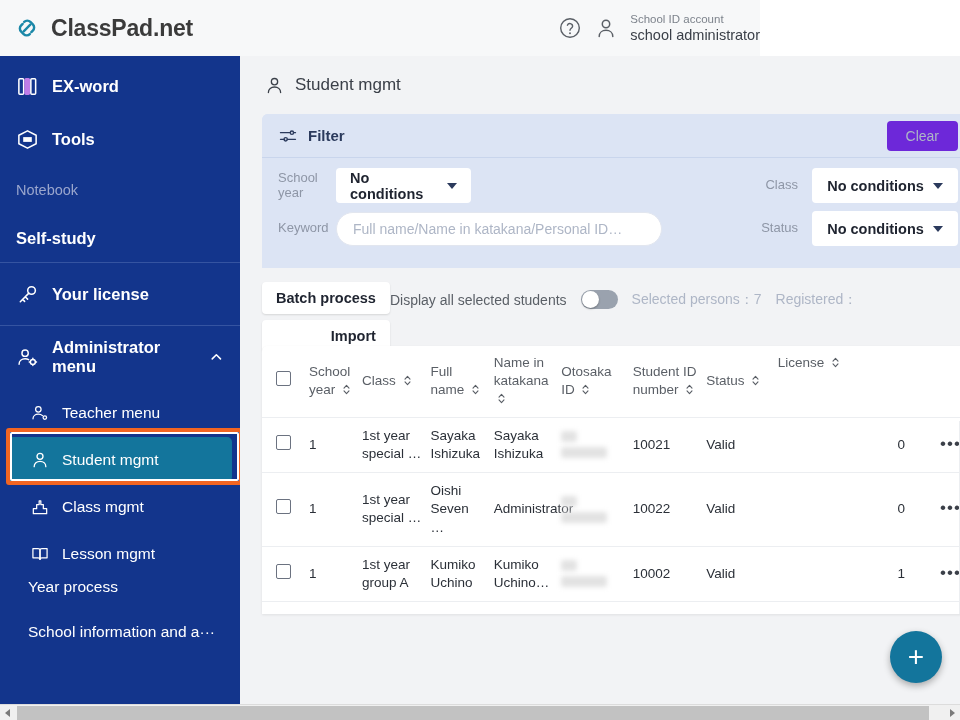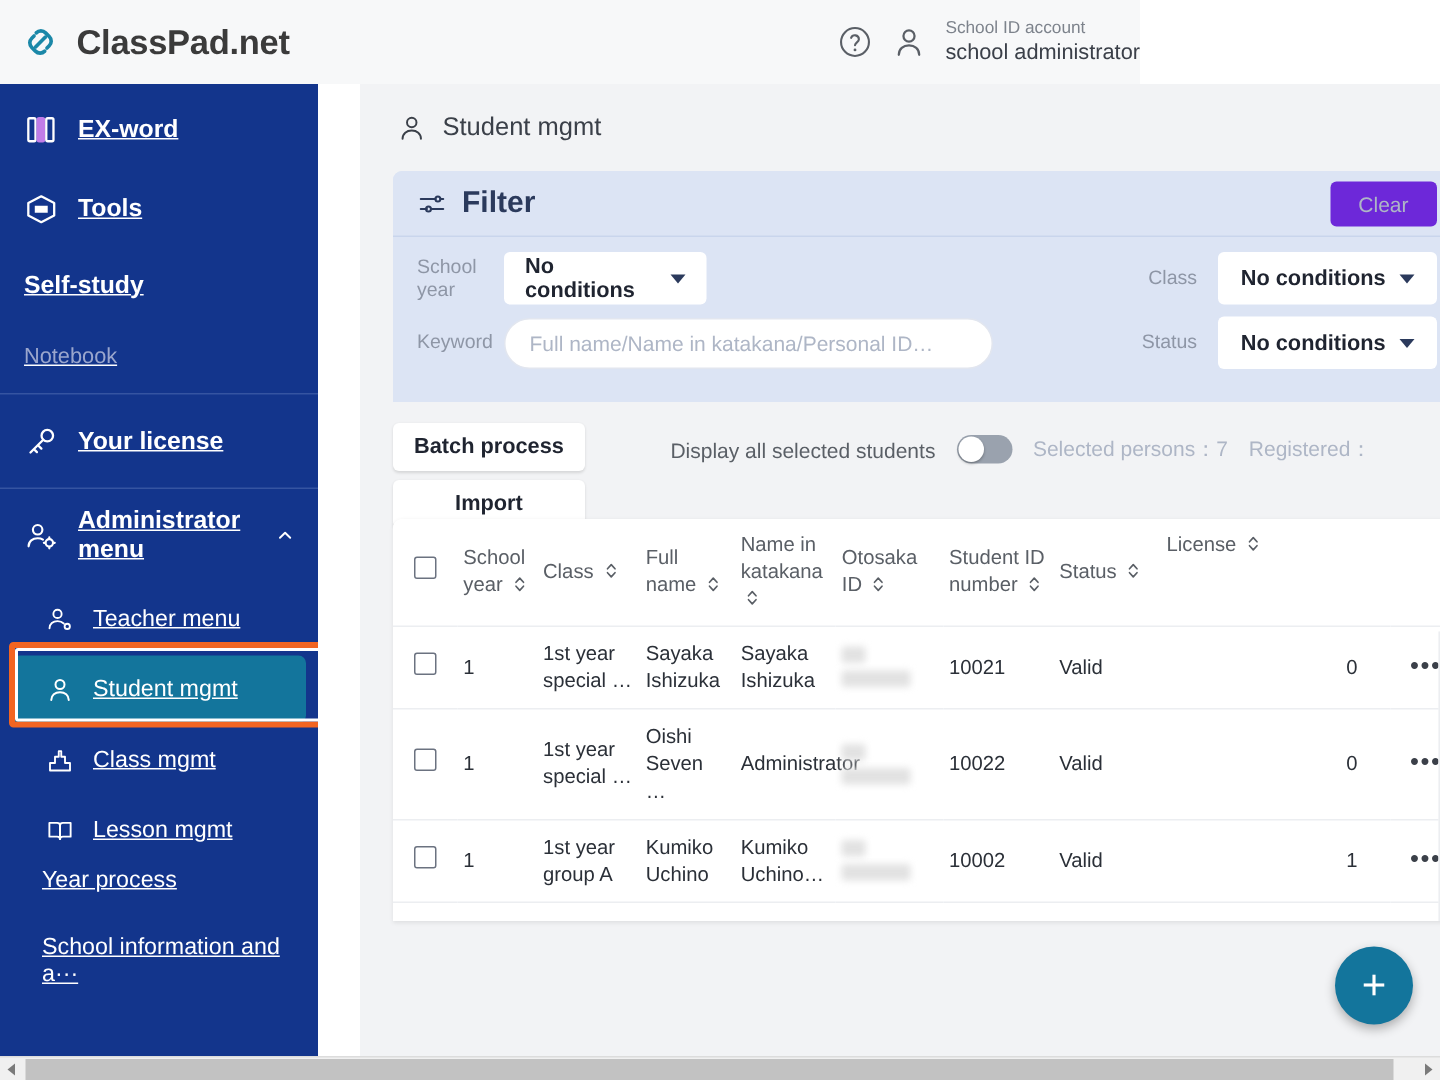--- a/index.html
+++ b/index.html
@@ -27,22 +27,22 @@
     gap: 12px;
   }
   .help-icon { width: 24px; height: 24px; color: #5a5f66; }
   .user-icon { width: 24px; height: 24px; color: #5a5f66; }
   .acct { line-height: 1.25; }
   .acct-small { font-size: 11.5px; color: #7d838c; }
   .acct-name { font-size: 14.5px; color: #3b4049; }
 
   
   .sidebar {
-    position: absolute; left: 0; top: 56px; width: 212px; height: 648px;
-    background: #13358c; color: #ffffff; overflow: hidden; text-decoration: underline;
+    position: absolute; left: 0; top: 56px; width: 240px; height: 648px;
+    background: #13358c; color: #ffffff; overflow: hidden;
   }
   .nav-item {
     display: flex; align-items: center; height: 53px;
     padding-left: 16px; gap: 13px; cursor: pointer;
   }
   .nav-item .ico { width: 23px; height: 23px; flex: 0 0 23px; color: #fff; }
   .nav-label { font-size: 16.5px; font-weight: bold; }
   .nav-label.plain { font-weight: bold; }
   .nav-label.muted { color: #9aa6cd; font-weight: normal; font-size: 14.5px; }
   .nav-sep { height: 1px; background: #3554a1; margin: 0; }
@@ -91,21 +91,21 @@
     margin: 0 0 0 22px; width: 712px; background: #dce4f4;
     border-radius: 6px 0 0 0; overflow: hidden;
   }
   .filter-head {
     height: 44px; display: flex; align-items: center;
     padding: 0 16px 0 16px; background: #dce4f4;
     border-bottom: 1px solid #c9d5ec;
   }
   .filter-head .ico { width: 20px; height: 20px; color: #2b3a5c; }
   .filter-title {
-    font-size: 20px; font-weight: bold; color: #2b3a5c; margin-left: 10px;
+    font-size: 15px; font-weight: bold; color: #2b3a5c; margin-left: 10px;
   }
   .clear-btn {
     margin-left: auto; background: #6d28d9; color: #aeb6c6;
     border: none; border-radius: 4px;
     font-size: 14px; padding: 7px 19px; font-family: inherit;
     cursor: default;
   }
   .filter-body { padding: 10px 16px 14px 16px; }
   .filter-row { display: flex; align-items: center; margin-bottom: 8px; }
   .f-label {
@@ -135,25 +135,25 @@
   
   .toolbar {
     display: flex; align-items: flex-start;
     padding: 14px 0 0 22px; height: 78px;
   }
   .btn-stack { display: flex; flex-direction: column; gap: 6px; }
   .wbtn {
     background: #fff; border: none; border-radius: 4px;
     font-size: 14.5px; font-weight: bold; color: #1f2430;
     padding: 8px 14px; font-family: inherit; cursor: pointer;
-    box-shadow: 0 1px 2px rgba(0,0,0,0.12); text-align: center;
+    box-shadow: 0 1px 2px rgba(0,0,0,0.12); text-align: right;
   }
   .toolbar-right {
     display: flex; align-items: center; gap: 14px;
-    margin-left: 57px; margin-top: 8px;
+    margin-top: 8px;
   }
   .tb-text { font-size: 14px; color: #5a5f66; white-space: nowrap; }
   .tb-text.grey { color: #aeb6c6; }
   .toggle {
     width: 37px; height: 19px; background: #9aa2ae;
     border-radius: 10px; position: relative; cursor: pointer;
   }
   .toggle .knob {
     position: absolute; left: 1px; top: 1px; width: 17px; height: 17px;
     border-radius: 50%; background: #fff;
@@ -272,25 +272,25 @@
 
     <div class="nav-item">
       <svg class="ico" viewBox="0 0 24 24" fill="none" stroke="#fff" stroke-width="1.6">
         <path d="M12 3 21 7.6v8.8L12 21 3 16.4V7.6z" stroke-linejoin="round"></path>
         <path d="M7.5 9.5h9v5h-9z" fill="#fff" stroke="none"></path>
       </svg>
       <span class="nav-label">Tools</span>
     </div>
 
     <div class="nav-item" style="height:48px;">
+      <span class="nav-label muted">Notebook</span>
+    </div>
+
+    <div class="nav-item" style="height:48px;">
       <span class="nav-label plain">Self-study</span>
-    </div>
-
-    <div class="nav-item" style="height:48px;">
-      <span class="nav-label muted">Notebook</span>
     </div>
 
     <div class="nav-sep"></div>
 
     <div class="nav-item" style="height:62px;">
       <svg class="ico" viewBox="0 0 24 24" fill="none" stroke="#fff" stroke-width="1.6">
         <circle cx="16.2" cy="7.8" r="4"></circle>
         <path d="M13.4 10.6 4.5 19.5m2.4-2.4 2.1 2.1m1.1-4.4 2 2" stroke-linecap="round"></path>
       </svg>
       <span class="nav-label">Your license</span>

